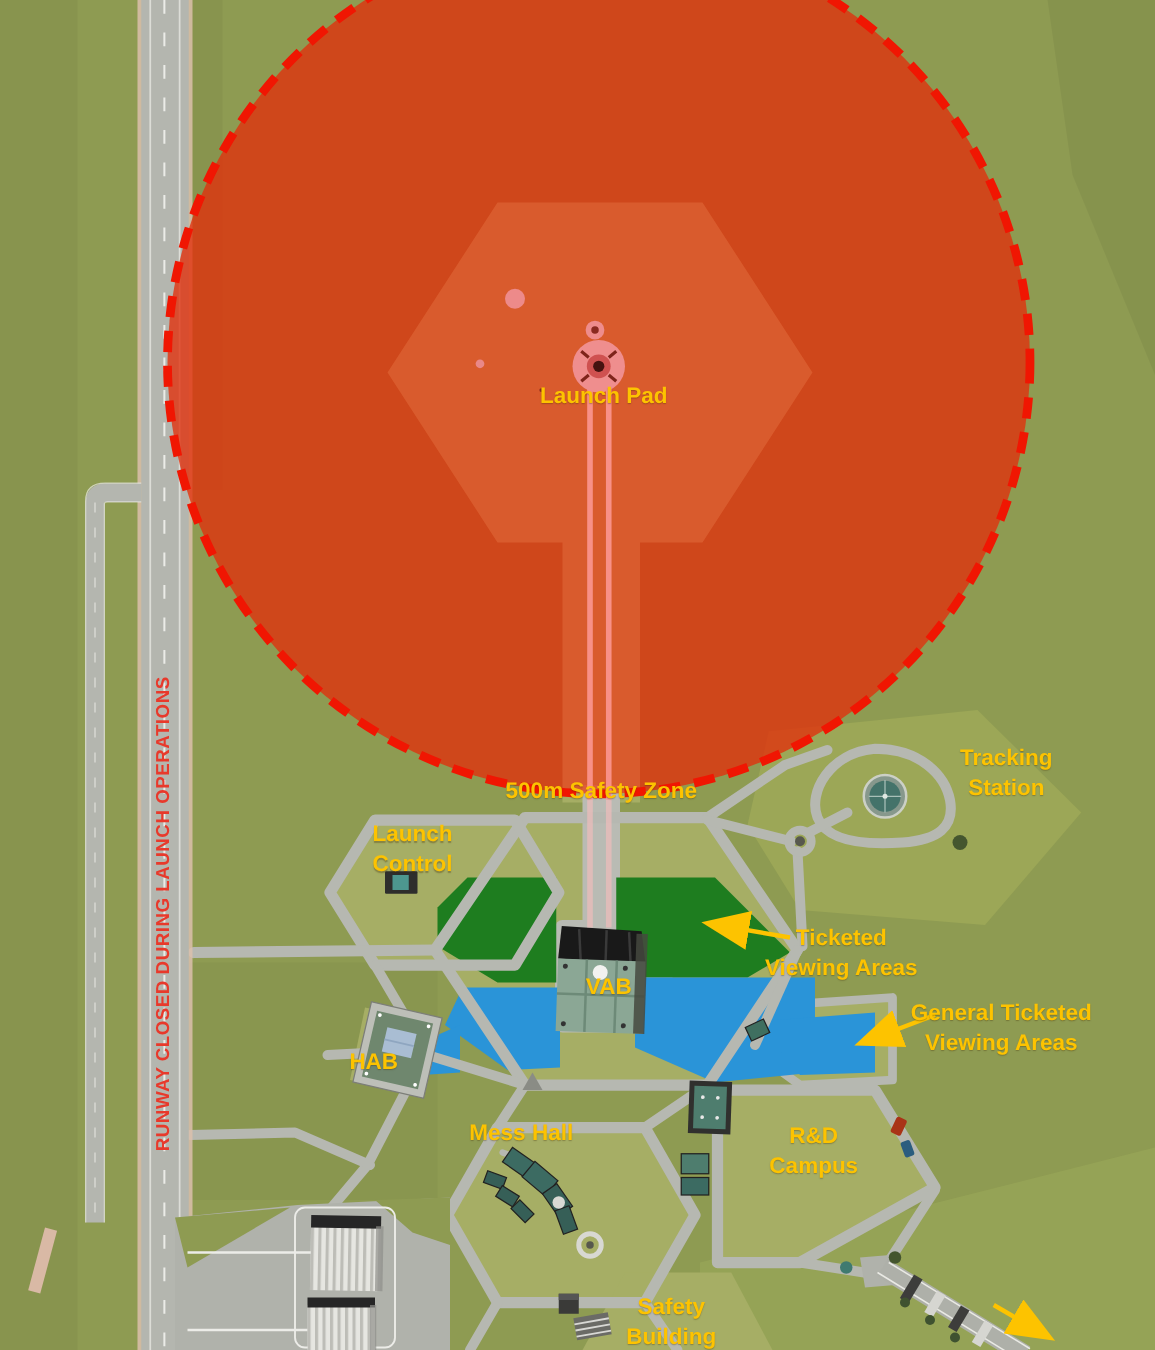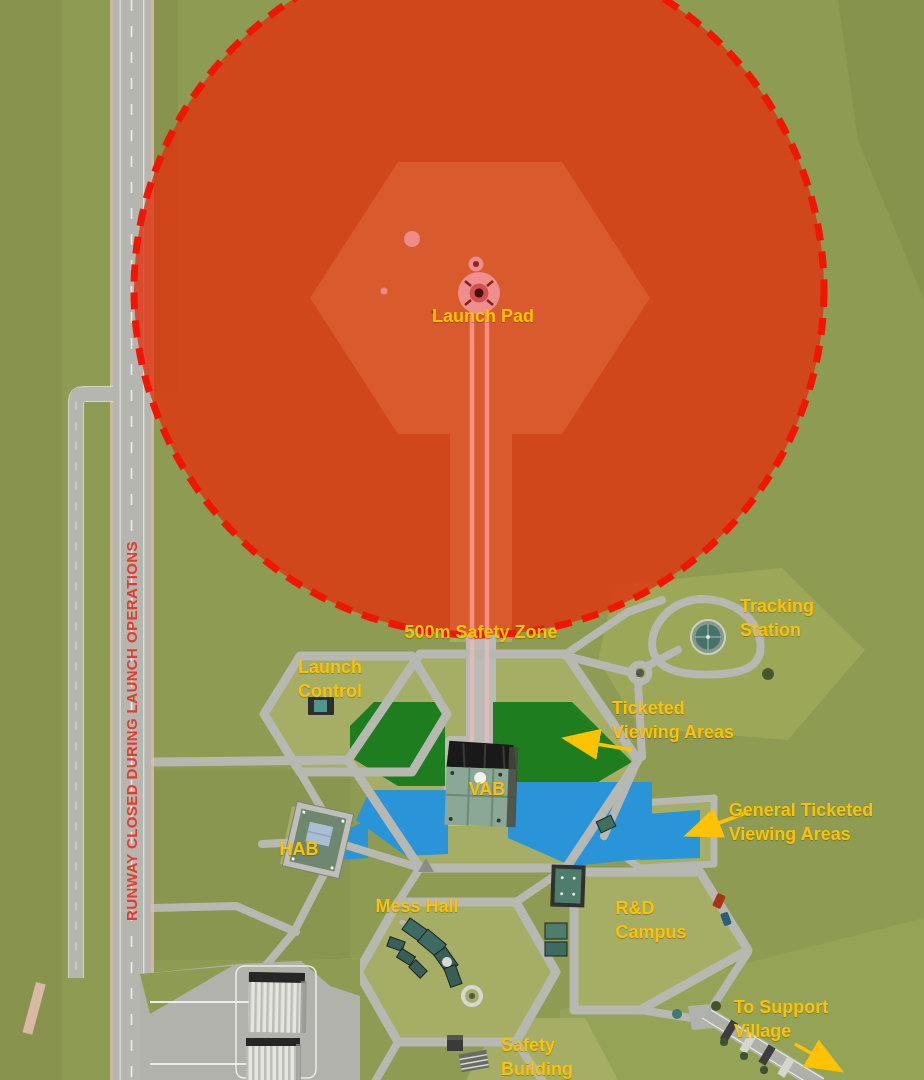--- a/index.html
+++ b/index.html
@@ -1,20 +1,20 @@
 <!DOCTYPE html>
 <html><head>
 <meta charset="utf-8">
 <style>
   html,body{margin:0;padding:0;background:#222;}
   #stage{position:relative;width:924px;height:1080px;overflow:hidden;background:#8e9b52;
          font-family:"Liberation Sans",sans-serif;}
   #stage svg{position:absolute;left:0;top:0;}
   .lbl{position:absolute;transform:translateX(-50%);color:#fdc300;font-weight:bold;
-       font-size:18px;line-height:24px;text-align:left;white-space:nowrap;
+       font-size:18px;line-height:24px;text-align:center;white-space:nowrap;
        text-shadow:0 1px 1px rgba(70,45,0,.35);}
   .lbl span{display:block;}
   .runway-text{position:absolute;left:131px;top:731px;transform:translate(-50%,-50%) rotate(-90deg);
        color:#e8392b;font-weight:bold;font-size:15px;letter-spacing:.4px;white-space:nowrap;}
 </style>
 </head>
 <body>
 
 <div id="stage">
 
@@ -283,46 +283,42 @@
 
   <g stroke="#fdc300" stroke-width="3.5" fill="none">
     <path d="M632,750 L568,739" marker-end="url(#ah)"></path>
     <path d="M748,812 L690,834" marker-end="url(#ah)"></path>
     <path d="M795,1044 L838,1069" marker-end="url(#ah)"></path>
   </g>
 </svg>
 
 <div class="lbl" style="left:483px;top:304px">Launch Pad</div>
 <div class="lbl" style="left:481px;top:620px">500m Safety Zone</div>
-<div class="lbl" style="left:777px;top:594px">
+<div class="lbl" style="left:805px;top:594px">
   <span>Tracking</span>
   <span>Station</span>
 </div>
 <div class="lbl" style="left:330px;top:655px">
   <span>Launch</span>
   <span>Control</span>
 </div>
-<div class="lbl" style="left:673px;top:696px">
+<div class="lbl" style="left:673px;top:738px">
   <span>Ticketed</span>
   <span>Viewing Areas</span>
 </div>
 <div class="lbl" style="left:801px;top:798px">
   <span>General Ticketed</span>
   <span>Viewing Areas</span>
 </div>
 <div class="lbl" style="left:299px;top:837px">HAB</div>
 <div class="lbl" style="left:487px;top:777px">VAB</div>
 <div class="lbl" style="left:417px;top:894px">Mess Hall</div>
 <div class="lbl" style="left:651px;top:896px">
   <span>R&amp;D</span>
   <span>Campus</span>
 </div>
 <div class="lbl" style="left:537px;top:1033px">
   <span>Safety</span>
   <span>Building</span>
 </div>
-<div class="lbl" style="left:781px;top:995px">
-  <span>To Support</span>
-  <span>Village</span>
-</div>
 <div class="runway-text">RUNWAY CLOSED DURING LAUNCH OPERATIONS</div>
 
 </div>
 
 </body></html>

